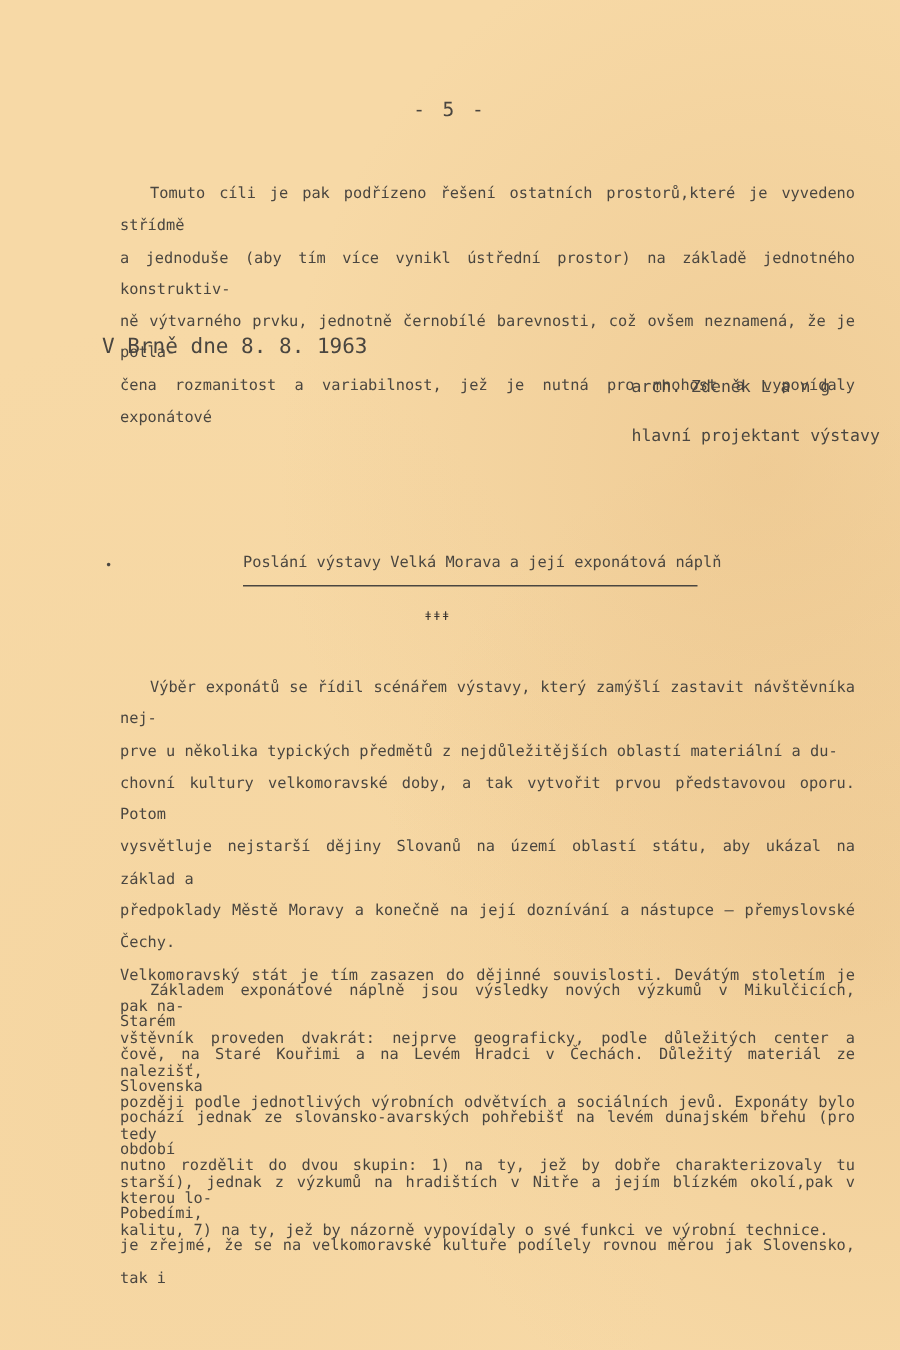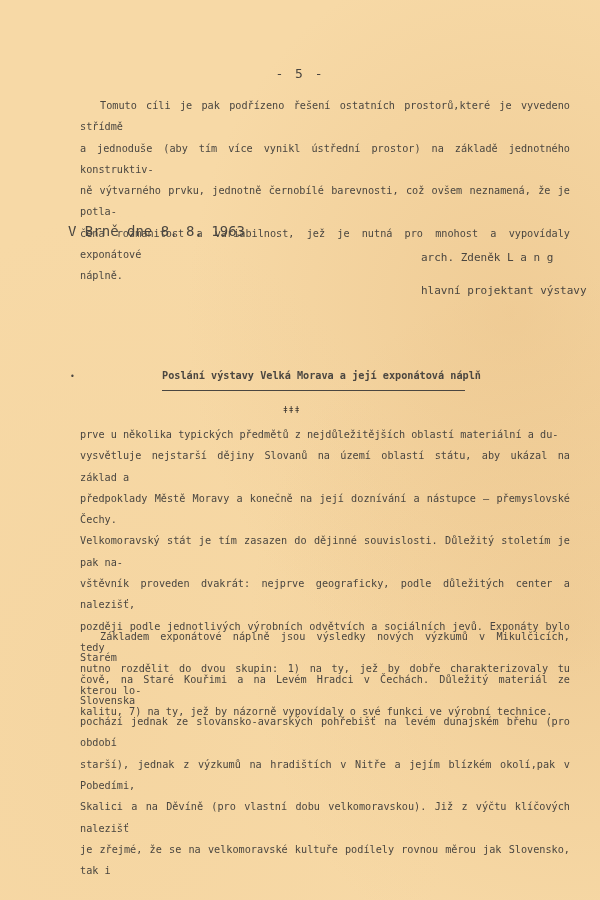--- a/index.html
+++ b/index.html
@@ -9,67 +9,67 @@
     background-image:
       radial-gradient(ellipse at 85% 35%, rgba(225,180,120,0.35), transparent 45%),
       radial-gradient(ellipse at 95% 70%, rgba(225,180,120,0.3), transparent 40%),
       radial-gradient(ellipse at 20% 80%, rgba(240,205,150,0.3), transparent 50%);
     font-family:"DejaVu Sans Mono","Liberation Mono",monospace;
     color:#4a4640;
     position:relative;
   }
   .page { position:absolute; left:0; top:0; width:600px; height:900px; }
   .pagenum { position:absolute; top:66px; left:0; width:600px; text-align:center; font-size:13px; letter-spacing:2px; }
-  .para { position:absolute; left:80px; width:490px; font-size:10.2px; line-height:21.3px; text-align:justify; }
+  .para { position:absolute; left:80px; width:490px; font-size:10.2px; line-height:21.3px; text-align:justify;margin-top:24px; }
   .para p { margin:0; }
   .indent { text-indent:20px; }
   .date { position:absolute; left:68px; top:223px; font-size:14px; }
   .sig { position:absolute; left:421px; font-size:11px; }
-  .title { position:absolute; top:370px; left:162px; font-size:10.2px;font-weight:bold; }
+  .title { position:absolute; top:370px; left:162px; font-size:10.2px; }
   .title-underline { position:absolute; top:390px; left:162px; width:303px; border-top:1px solid #4a4640; }
   .mark { position:absolute; top:406px; left:283px; width:40px; height:8px; font-size:8px; letter-spacing:1px; color:#3a3530; }
   .bullet { position:absolute; top:372px; left:70px; font-size:8px; }
 </style>
 </head>
 <body>
 
 <div class="page">
   <div class="pagenum">- 5 -</div>
 
   <div class="para" style="top:95px;">
     <p class="indent">Tomuto cíli je pak podřízeno řešení ostatních prostorů,které je vyvedeno střídmě</p>
     <p>a jednoduše (aby tím více vynikl ústřední prostor) na základě jednotného konstruktiv-</p>
     <p>ně výtvarného prvku, jednotně černobílé barevnosti, což ovšem neznamená, že je potla-</p>
     <p>čena rozmanitost a variabilnost, jež je nutná pro mnohost a vypovídaly exponátové</p>
-    <p>náplně.</p>
   </div>
 
   <div class="date">V Brně dne 8. 8. 1963</div>
 
   <div class="sig" style="top:251px;">arch. Zdeněk  L a n g</div>
   <div class="sig" style="top:284px;">hlavní projektant výstavy</div>
 
   <div class="bullet">•</div>
   <div class="title">Poslání výstavy Velká Morava a její exponátová náplň</div>
   <div class="title-underline"></div>
   <div class="mark">ǂǂǂ</div>
 
   <div class="para" style="top:424px;">
+    <p class="indent">Výběr exponátů se řídil scénářem výstavy, který zamýšlí zastavit návštěvníka nej-</p>
     <p>prve u několika typických předmětů z nejdůležitějších oblastí materiální a du-</p>
+    <p>chovní kultury velkomoravské doby, a tak vytvořit prvou představovou oporu. Potom</p>
     <p>vysvětluje nejstarší dějiny Slovanů na území oblastí státu, aby ukázal na základ a</p>
     <p>předpoklady Městě Moravy a konečně na její doznívání a nástupce – přemyslovské Čechy.</p>
-    <p>Velkomoravský stát je tím zasazen do dějinné souvislosti. Důležitý stoletím je pak na-</p>
+    <p>Velkomoravský stát je tím zasazen do dějinné souvislosti. Devátým stoletím je pak na-</p>
     <p>vštěvník proveden dvakrát: nejprve geograficky, podle důležitých center a nalezišť,</p>
     <p>později podle jednotlivých výrobních odvětvích a sociálních jevů. Exponáty bylo tedy</p>
     <p>nutno rozdělit do dvou skupin: 1) na ty, jež by dobře charakterizovaly tu kterou lo-</p>
     <p>kalitu, 7) na ty, jež by názorně vypovídaly o své funkci ve výrobní technice.</p>
   </div>
 
   <div class="para" style="top:626px;">
     <p class="indent">Základem exponátové náplně jsou výsledky nových výzkumů v Mikulčicích, Starém</p>
     <p>čově, na Staré Kouřimi a na Levém Hradci v Čechách. Důležitý materiál ze Slovenska</p>
     <p>pochází jednak ze slovansko-avarských pohřebišť na levém dunajském břehu (pro období</p>
     <p>starší), jednak z výzkumů na hradištích v Nitře a jejím blízkém okolí,pak v Pobedími,</p>
-    <p>Skalici a na Děvíně (pro vlastní dobu velkomoravskou). Již z výčtu klíčových nalezišť</p>
     <p>je zřejmé, že se na velkomoravské kultuře podílely rovnou měrou jak Slovensko, tak i</p>
 
   </div>
 </div>
 
 </body></html>

